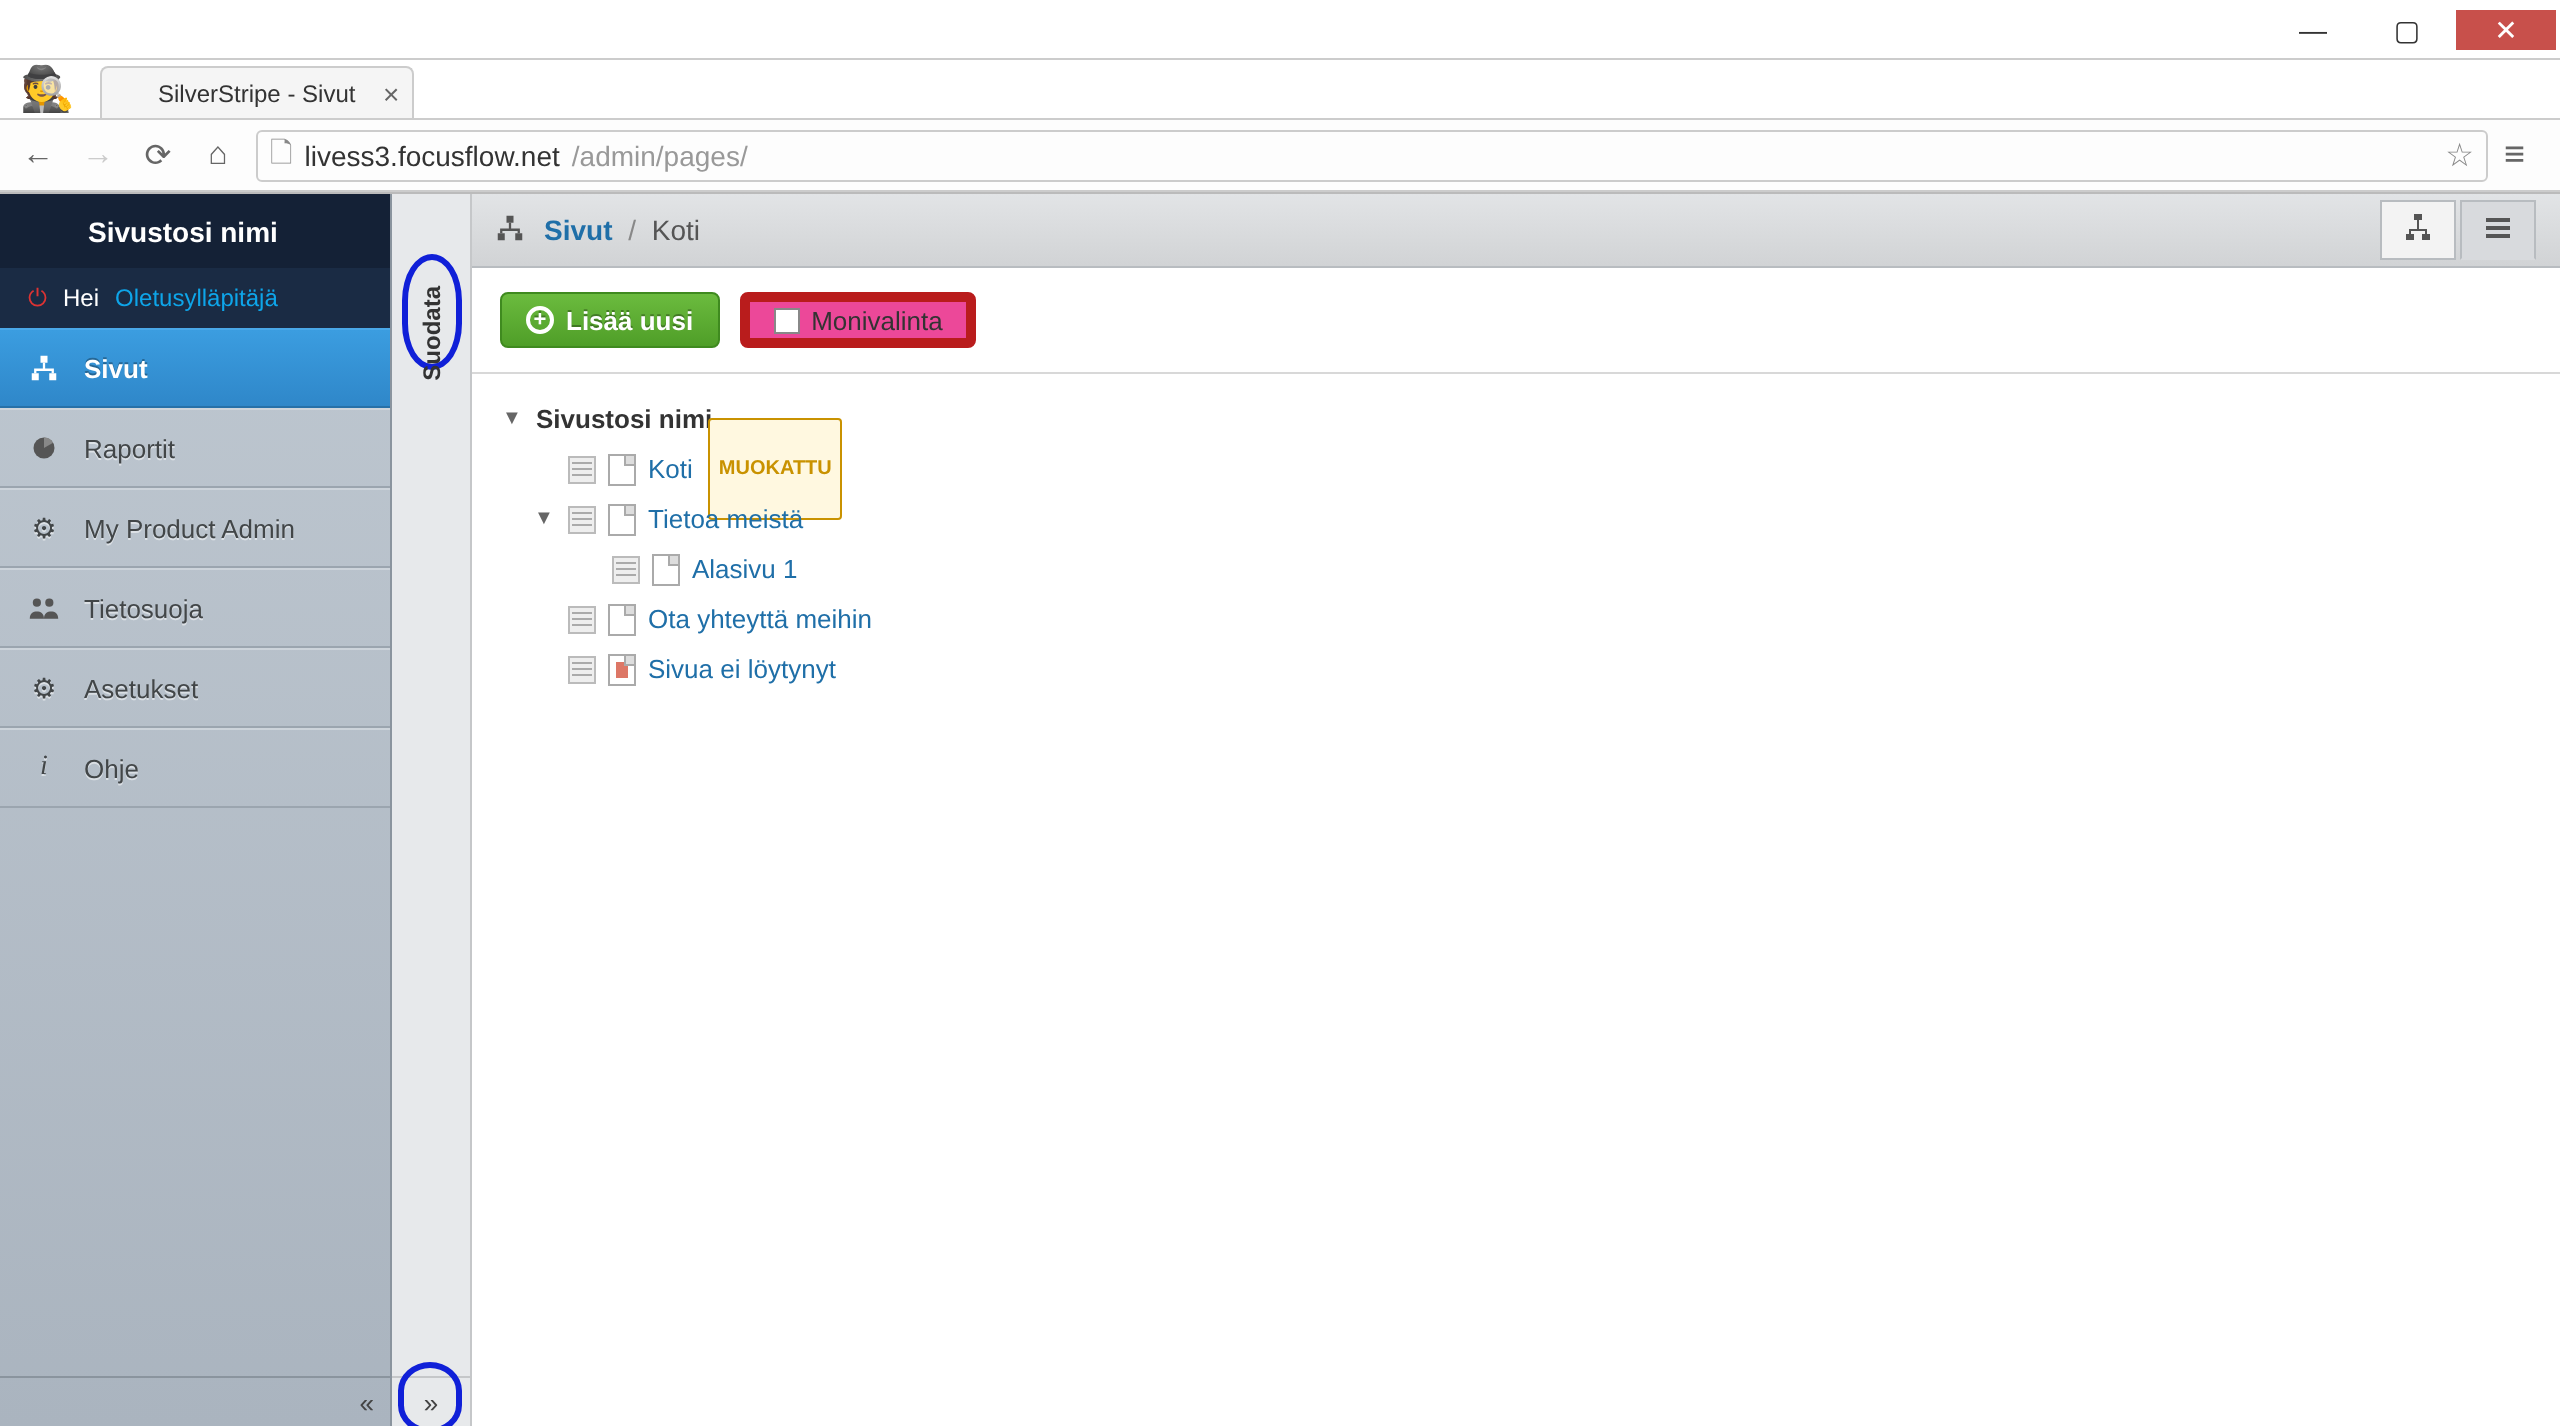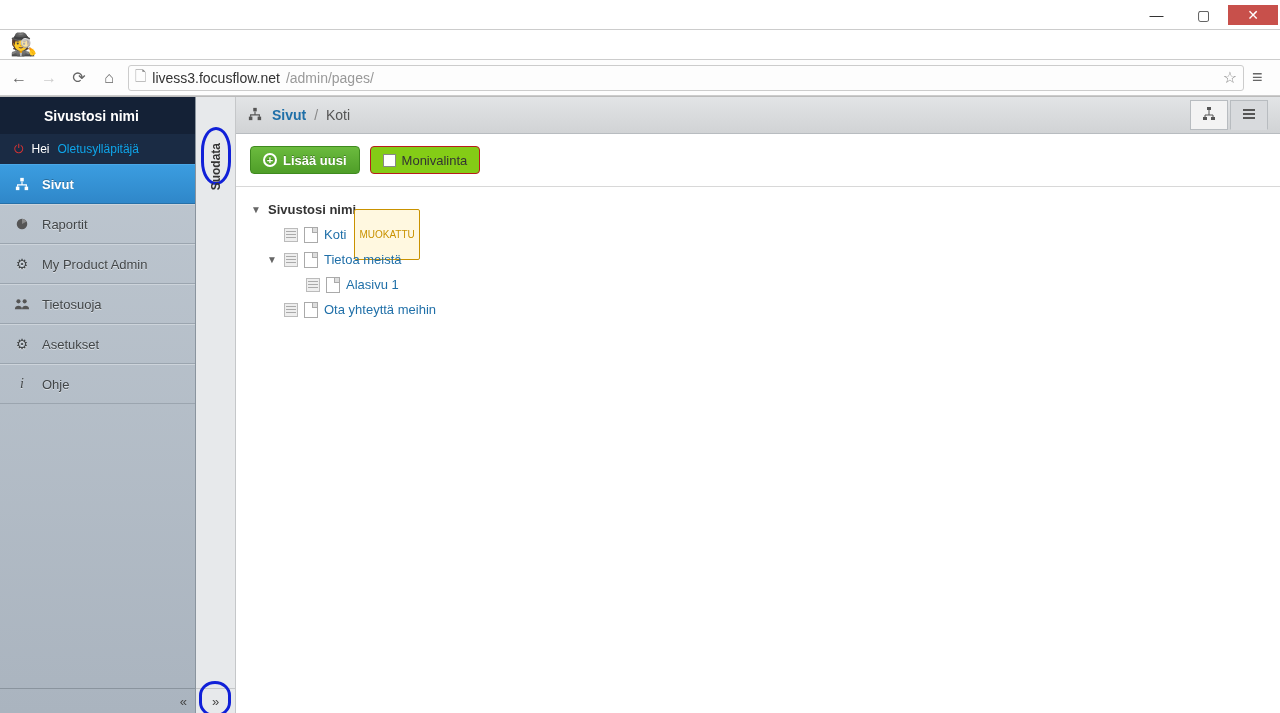--- a/index.html
+++ b/index.html
@@ -55,54 +55,63 @@
 .breadcrumb { font-size: 14px; color: #555; }
 .breadcrumb a { color: #1f6fa8; font-weight: bold; text-decoration: none; }
 .breadcrumb .sep { margin: 0 4px; color: #888; }
 .view-tabs { margin-left: auto; display: flex; gap: 2px; }
 .view-tab { width: 38px; height: 30px; border: 1px solid #b8bcc0; background: #f3f3f3; display: flex; align-items: center; justify-content: center; cursor: pointer; }
 .view-tab.active { background: #d8dadd; border-bottom-color: #d8dadd; }
 
 .toolbar { padding: 12px 14px; border-bottom: 1px solid #d8d8d8; display: flex; gap: 10px; }
 .btn { height: 28px; padding: 0 12px; border-radius: 4px; display: flex; align-items: center; gap: 6px; font-size: 13px; cursor: pointer; }
 .btn-green { background: linear-gradient(#6bbb3e, #4f9e28); color: #fff; border: 1px solid #3f8a1f; text-shadow: 0 -1px 0 rgba(0,0,0,.3); font-weight: bold; }
-.btn-grey { background: #84cc16; border: 1px solid #b91c1c; color: #333; }
+.btn-grey { background: #ec4899; border: 5px solid #b91c1c; color: #333; }
 .plus-circle { width: 14px; height: 14px; border: 2px solid #fff; border-radius: 50%; display: inline-flex; align-items: center; justify-content: center; font-size: 11px; line-height: 1; }
 .checkbox { width: 13px; height: 13px; border: 1px solid #888; background: #fff; }
 
 .tree { padding: 10px 14px; font-size: 13px; }
 .tree-row { display: flex; align-items: center; height: 25px; gap: 6px; }
 .tw { width: 12px; display: inline-flex; justify-content: center; color: #666; font-size: 10px; }
 .drag-handle { width: 14px; height: 14px; border: 1px solid #bbb; background: #eee; display: inline-flex; flex-direction: column; justify-content: space-evenly; padding: 1px; }
 .drag-handle i { height: 1px; background: #aaa; display: block; }
 .page-icon { width: 14px; height: 16px; border: 1px solid #aaa; background: #fff; position: relative; }
 .page-icon::after { content: ""; position: absolute; top: 0; right: 0; width: 4px; height: 4px; background: #ddd; border-left: 1px solid #aaa; border-bottom: 1px solid #aaa; }
 .page-icon.err::before { content: ""; position: absolute; inset: 3px; background: #d76; }
 .page-icon.redir::before { content: ""; position: absolute; inset: 3px; background: #6a4; }
 .tree-row a { color: #1f6fa8; text-decoration: none; }
 .tree-row a.deleted { text-decoration: line-through; }
-.badge { font-size: 10px; padding: 19px 4px; border: 1px solid; border-radius: 2px; margin-left: 2px; font-weight: normal; }
+.badge { font-size: 10px; padding: 19px 4px; border: 1px solid; border-radius: 2px; margin-left: 2px; font-weight: bold; }
 .badge.mod { color: #c99200; border-color: #c99200; background: #fff8e0; }
 .badge.del { color: #c0392b; border-color: #c0392b; background: #fdecea; }
 .badge.draft { color: #8a9a1a; border-color: #a8b82a; background: #fcfde8; }
 .root-label { font-weight: bold; color: #333; }
 .lvl1 { padding-left: 16px; }
 .lvl2 { padding-left: 38px; }
 </style>
 </head>
 <body>
 
 <div class="window-titlebar">
   <div class="win-btn">—</div>
   <div class="win-btn">▢</div>
   <div class="win-btn win-close">✕</div>
 </div>
 
 <div class="tab-bar">
   <span class="incognito-icon">🕵️</span>
+  <div class="browser-tab">
+    <span class="ss-favicon">
+      <svg viewBox="0 0 24 24" width="14" height="14">
+          <path fill="#1f6fa8" d="M6 4c4 0 6 4 6 8s2 8 6 8c-4 0-6-4-6-8S10 4 6 4z"></path>
+        </svg>
+    </span>
+    <span>SilverStripe - Sivut</span>
+    <span class="tab-close">×</span>
+  </div>
 </div>
 
 <div class="nav-bar">
   <div class="nav-btn">←</div>
   <div class="nav-btn" style="color:#ccc">→</div>
   <div class="nav-btn">⟳</div>
   <div class="nav-btn">⌂</div>
   <div class="url-bar">
     <span style="color:#888">🗋</span>
     <span>livess3.focusflow.net</span>
@@ -275,18 +284,28 @@
         <span class="tw"></span>
         <span class="drag-handle">
             <i></i>
             <i></i>
             <i></i>
           </span>
         <span class="page-icon"></span>
         <a href="#">Ota yhteyttä meihin</a>
       </div>
 
+      <div class="tree-row lvl1">
+        <span class="tw"></span>
+        <span class="drag-handle">
+            <i></i>
+            <i></i>
+            <i></i>
+          </span>
+        <span class="page-icon err"></span>
+        <a href="#">Sivua ei löytynyt</a>
+      </div>
 
 
 
     </div>
   </div>
 </div>
 
 </body></html>

